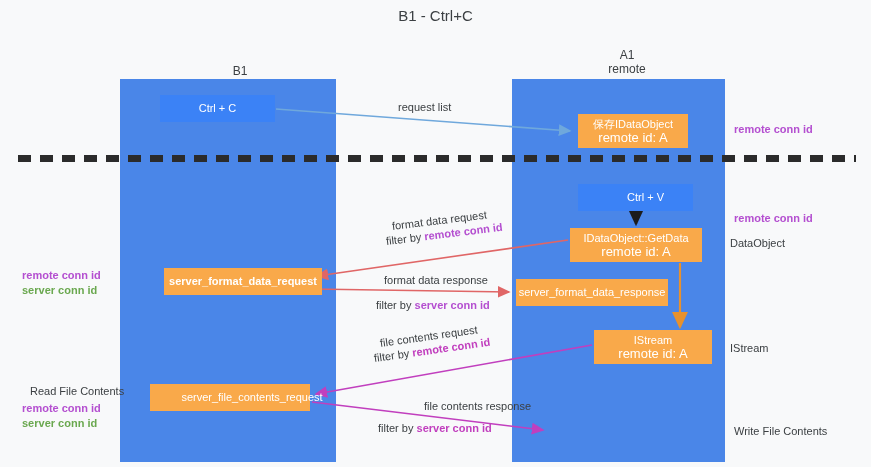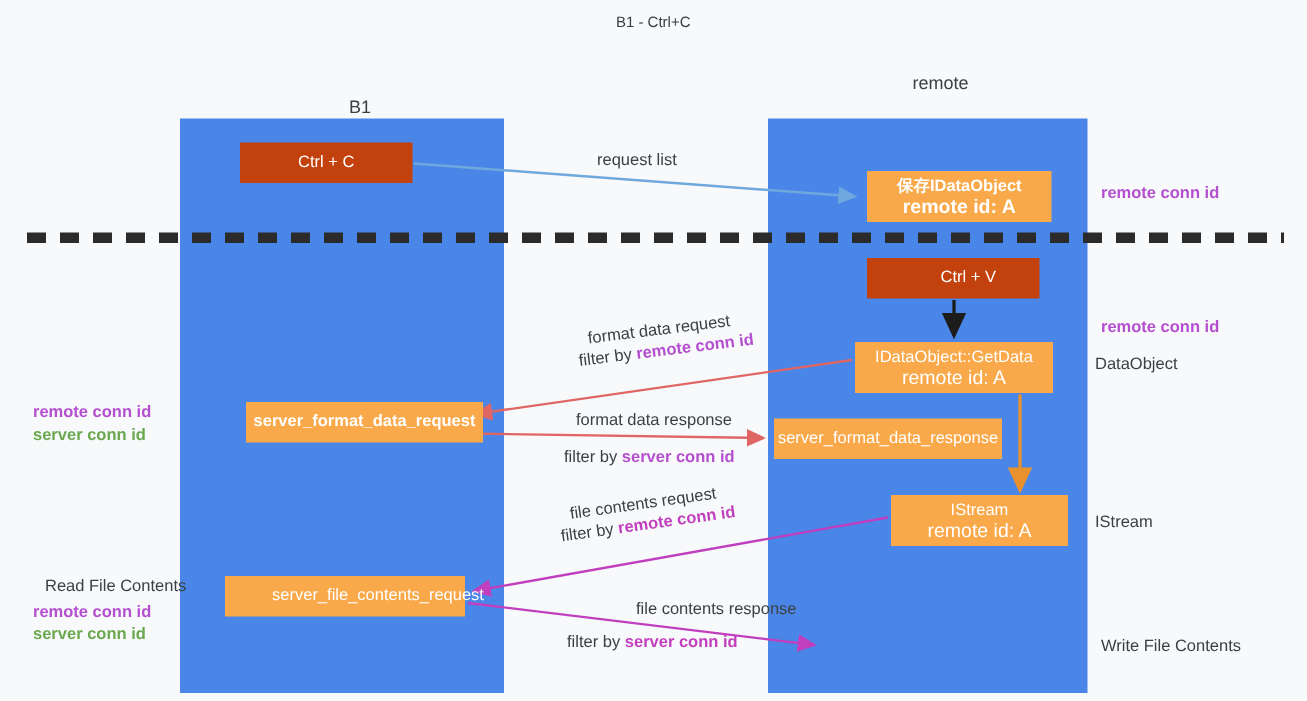--- a/index.html
+++ b/index.html
@@ -8,21 +8,21 @@
     background:#f8f9fa;
     font-family:"Liberation Sans","DejaVu Sans",sans-serif;
     color:#444;
     overflow:hidden;
   }
   #stage{position:relative;width:871px;height:467px;}
 
   
   .title{
     position:absolute;left:0;top:6px;width:871px;
-    text-align:center;font-size:10px;line-height:19px;color:#3c4043;
+    text-align:center;font-size:15px;line-height:19px;color:#3c4043;
   }
 
   
   .lane-head{
     position:absolute;text-align:center;font-size:12px;line-height:14px;color:#3c4043;
   }
   #lane-head-b1{left:140px;top:64px;width:200px;}
   #lane-head-a1{left:512px;top:48px;width:230px;}
 
   
@@ -37,26 +37,26 @@
     background-size:22px 7px;
   }
 
   
   .node{
     position:absolute;box-sizing:border-box;
     display:flex;flex-direction:column;align-items:center;justify-content:center;
     color:#fff;font-size:11px;line-height:13px;text-align:center;
   }
   .node .l2{font-size:13px;line-height:13px;}
-  .green{background:#c2410c;}
+  .green{background:#3b82f6;}
   .orange{background:#f9a94a;}
 
   #n-ctrlc{left:160px;top:95px;width:115px;height:27px;}
-  #n-idataobject{left:578px;top:114px;width:123px;height:34px;font-weight:bold;}
-  #n-ctrlv{left:578px;top:172px;width:115px;height:27px;padding-left:20px;}
+  #n-idataobject{left:578px;top:114px;width:110px;height:34px;}
+  #n-ctrlv{left:578px;top:184px;width:115px;height:27px;padding-left:20px;}
   #n-getdata{left:570px;top:228px;width:132px;height:34px;}
   #n-fmt-req{left:164px;top:268px;width:158px;height:27px;font-weight:bold;}
   #n-fmt-resp{left:516px;top:279px;width:152px;height:27px;}
   #n-istream{left:594px;top:330px;width:118px;height:34px;}
   #n-file-req{left:150px;top:384px;width:160px;height:27px;padding-left:44px;}
   #n-file-resp{left:549px;top:417px;width:156px;height:27px;}
 
   
   .side{position:absolute;font-size:11px;line-height:15px;}
   .side.plain{color:#3c4043;}
@@ -101,20 +101,21 @@
 
   <div class="title">
     <div>B1 - Ctrl+C</div>
   </div>
 
   <div class="lane-head" id="lane-head-b1">
     <div>B1</div>
     <div>connection</div>
   </div>
   <div class="lane-head" id="lane-head-a1">
+    <div>A1</div>
     <div>remote</div>
   </div>
 
   <div class="lane" id="lane-b1"></div>
   <div class="lane" id="lane-a1"></div>
 
   <svg id="wires">
     <defs>
       <marker id="ah-blue" markerWidth="9" markerHeight="9" refX="7" refY="4.5" orient="auto">
         <path d="M0,0.8 L8,4.5 L0,8.2 Z" fill="#6fa8dc"></path>

